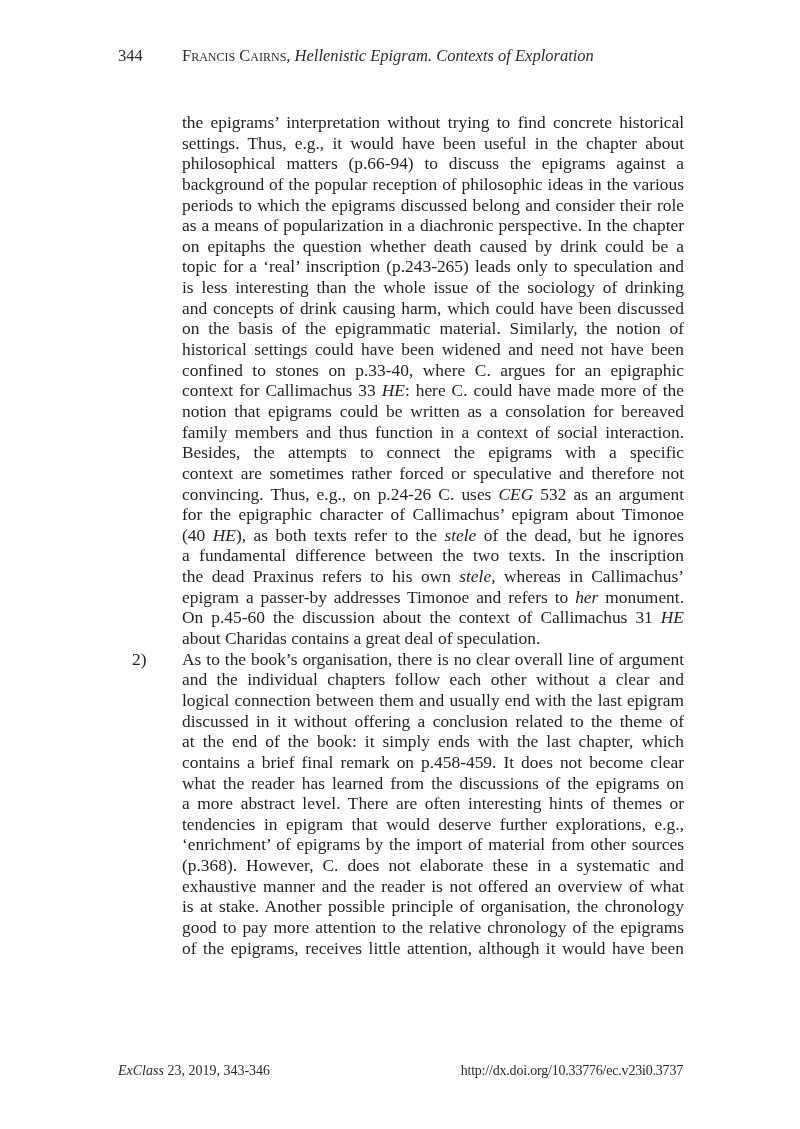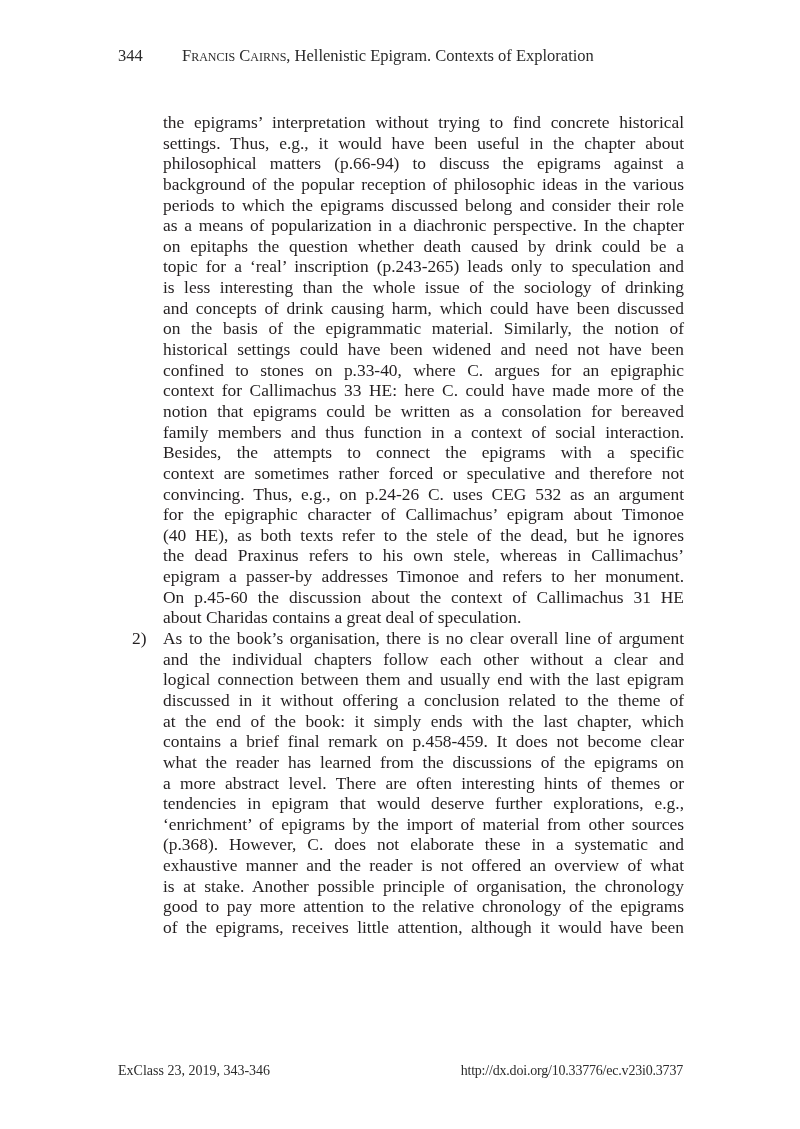--- a/index.html
+++ b/index.html
@@ -8,29 +8,29 @@
     font-family: "Liberation Serif", "DejaVu Serif", serif;
     color: #231f20;
   }
   .running-head {
     position: absolute; top: 46px; left: 118px; width: 560px;
     font-size: 16.5px; line-height: 20px; color: #2b2b2b;
   }
   .running-head .page-num { position: absolute; left: 0; top: 0; }
   .running-head .title { position: absolute; left: 64px; top: 0; white-space: nowrap; }
   .sc { font-variant: small-caps; font-family: Liberation Serif, serif; }
-  .it { }
+  .it { font-style: italic; }
 
   .body-text {
     position: absolute; top: 112px; left: 163px; width: 521px;
     font-size: 17.4px; line-height: 20.65px;
   }
   .line {
     display: block; height: 20.65px; white-space: nowrap;
-    text-align: justify; text-align-last: justify;
+    text-align: justify; text-align-last: justify; margin-left: 19px;
   }
   .line.last { text-align-last: left; }
   .item-marker {
     position: absolute; left: -31px;
   }
   .line-wrap { position: relative; }
 
   .footer {
     position: absolute; top: 1062px; left: 118px; width: 565px;
     font-size: 14px; line-height: 18px; color: #2b2b2b;
@@ -62,20 +62,21 @@
   <span class="line">historical settings could have been widened and need not have been</span>
   <span class="line">confined to stones on p.33-40, where C. argues for an epigraphic</span>
   <span class="line"><span>context for Callimachus 33 </span><span class="it">HE</span><span>: here C. could have made more of the</span></span>
   <span class="line">notion that epigrams could be written as a consolation for bereaved</span>
   <span class="line">family members and thus function in a context of social interaction.</span>
   <span class="line">Besides, the attempts to connect the epigrams with a specific</span>
   <span class="line">context are sometimes rather forced or speculative and therefore not</span>
   <span class="line"><span>convincing. Thus, e.g., on p.24-26 C. uses </span><span class="it">CEG</span><span> 532 as an argument</span></span>
   <span class="line">for the epigraphic character of Callimachus’ epigram about Timonoe</span>
   <span class="line"><span>(40 </span><span class="it">HE</span><span>), as both texts refer to the </span><span class="it">stele</span><span>  of the dead, but he ignores</span></span>
+  <span class="line">a fundamental difference between the two texts. In the inscription</span>
   <span class="line"><span>the dead Praxinus refers to his own </span><span class="it">stele</span><span>, whereas in Callimachus’</span></span>
   <span class="line"><span>epigram a passer-by addresses Timonoe and refers to </span><span class="it">her</span><span> monument.</span></span>
   <span class="line"><span>On p.45-60 the discussion about the context of Callimachus 31 </span><span class="it">HE</span></span>
   <span class="line last">about Charidas contains a great deal of speculation.</span>
 
   <div class="line-wrap">
     <span class="item-marker">2)</span>
     <span class="line">As to the book’s organisation, there is no clear overall line of argument</span>
     <span class="line">and the individual chapters follow each other without a clear and</span>
     <span class="line">logical connection between them and usually end with the last epigram</span>

